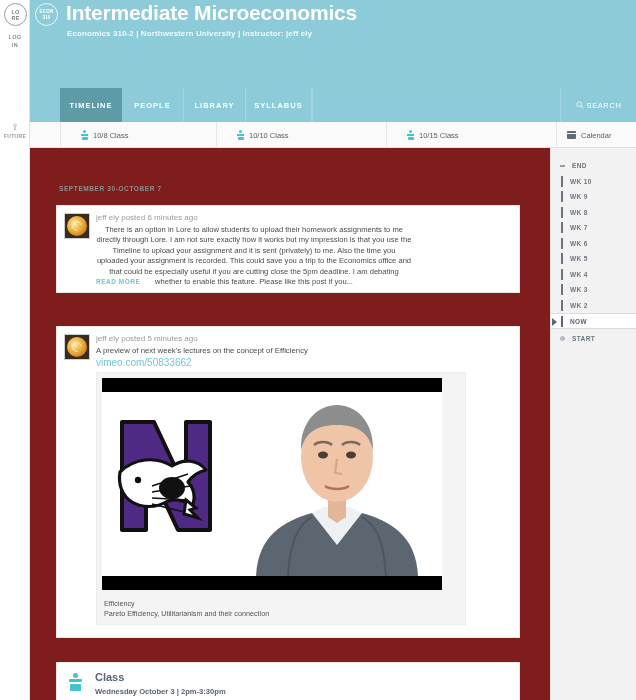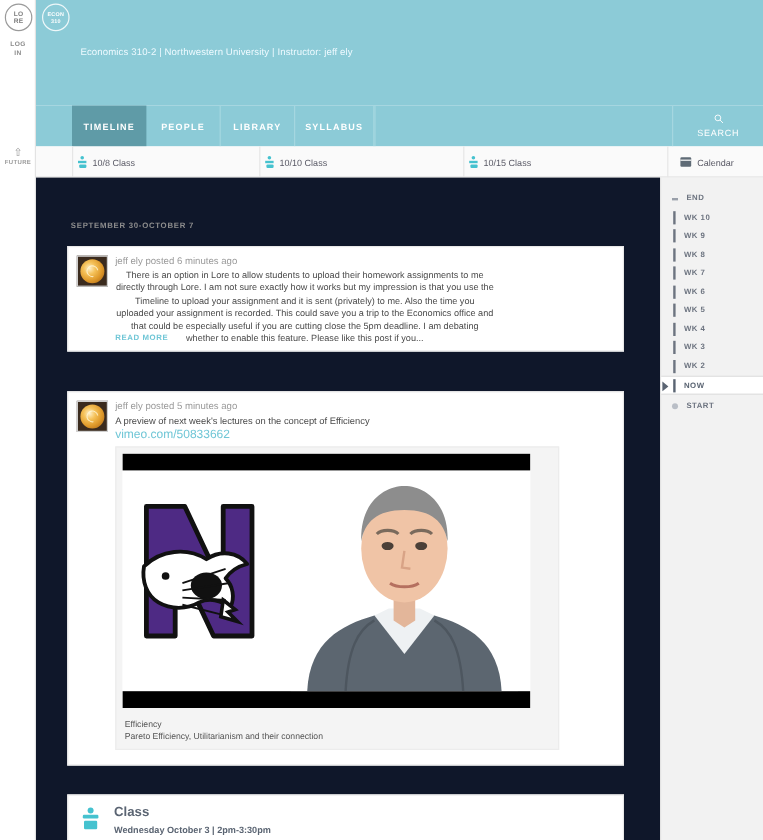--- a/index.html
+++ b/index.html
@@ -46,22 +46,22 @@
     position: absolute; left: 5px; top: 3px; width: 23px; height: 23px;
     border: 1px solid rgba(255,255,255,.85); border-radius: 50%;
     display: flex; flex-direction: column; align-items: center; justify-content: center;
     color: #ffffff; font-size: 4.5px; font-weight: bold; letter-spacing: .2px; line-height: 5.5px;
   }
   .course-title {
     position: absolute; left: 36px; top: 1px;
     color: #ffffff; font-size: 21px; font-weight: bold; letter-spacing: -.2px;
   }
   .course-sub {
-    position: absolute; left: 37px; top: 39px;
-    color: #eefaff; font-size: 8px; letter-spacing: .1px;
+    position: absolute; left: 37px; top: 29px;
+    color: #eefaff; font-size: 8px; letter-spacing: .1px; font-weight: bold;
   }
 
   
   .tabbar {
     position: absolute; left: 30px; top: 88px; width: 606px; height: 34px;
     background: #8ccbd7;
   }
   .tab {
     position: absolute; top: 0; height: 34px;
     display: flex; align-items: center; justify-content: center;
@@ -72,52 +72,51 @@
   .tab-timeline { left: 30px; width: 62px; }
   .tab-people   { left: 92px; width: 62px; }
   .tab-library  { left: 154px; width: 62px; }
   .tab-syllabus { left: 216px; width: 66px; }
   .tab-spacer   { left: 282px; width: 1px; height: 34px; top:0; position:absolute; border-right:1px solid #a5d7e0; }
   .search-btn {
     position: absolute; right: 0; top: 0; width: 76px; height: 34px;
     display: flex; align-items: center; justify-content: center; gap: 3px;
     color: #ffffff; font-size: 7.5px; letter-spacing: .6px;
     border-left: 1px solid #a5d7e0;
-    flex-direction: column;
   }
 
   
   .future-strip {
     position: absolute; left: 30px; top: 122px; width: 606px; height: 26px;
     background: #fafafa; border-bottom: 1px solid #e1e1e1;
   }
   .future-item {
     position: absolute; top: 0; height: 26px; display: flex; align-items: center; gap: 5px;
-    padding-left: 4px; border-left: 1px solid #e6e6e6;
+    padding-left: 20px; border-left: 1px solid #e6e6e6;
     color: #5a5a66; font-size: 7.5px;
   }
   .fi-1 { left: 30px; width: 156px; }
   .fi-2 { left: 186px; width: 162px; }
   .fi-3 { left: 356px; width: 178px; }
   .cal-item {
     position: absolute; left: 526px; top: 0; width: 80px; height: 26px;
     display: flex; align-items: center; gap: 5px; padding-left: 10px;
     border-left: 1px solid #e6e6e6; color: #5a5a66; font-size: 7.5px;
   }
 
   
   .lectern { width: 7px; height: 10px; position: relative; flex: 0 0 auto; }
   .lectern .head { position:absolute; left:2px; top:0; width:3px; height:3px; background:#45c2cf; border-radius:50%; }
   .lectern .top  { position:absolute; left:0; top:3.5px; width:7px; height:2px; background:#45c2cf; }
   .lectern .base { position:absolute; left:.5px; top:6.5px; width:6px; height:3.5px; background:#45c2cf; border-radius:1px; }
   .cal-icon { width:9px; height:8px; background:#5f6b76; border-radius:1px; position:relative; flex:0 0 auto; }
   .cal-icon::before { content:""; position:absolute; left:0; top:2px; width:9px; height:1px; background:#fbfbfb; }
 
   
-  .feed { position: absolute; left: 30px; top: 148px; width: 520px; height: 552px; background: #0f172a; }
+  .feed { position: absolute; left: 30px; top: 148px; width: 520px; height: 552px; background: #7f1d1d; }
   .section-date {
     position: absolute; left: 29px; top: 37px;
     color: #8d8d8d; font-size: 6.5px; font-weight: bold; letter-spacing: .6px;
   }
 
   .card {
     position: absolute; left: 26px; width: 464px;
     background: #ffffff; border: 1px solid #e8e8e8;
   }
   .card-1 { top: 57px; height: 88px; }
@@ -235,20 +234,21 @@
       <span class="lbl">FUTURE</span>
     </div>
     <div class="past-label">PAST</div>
   </div>
 
   <div class="header">
     <div class="econ-badge">
       <span>ECON</span>
       <span>310</span>
     </div>
+    <div class="course-title">Intermediate Microeconomics</div>
     <div class="course-sub">Economics 310-2 | Northwestern University | Instructor: jeff ely</div>
   </div>
 
   <div class="tabbar">
     <div class="tab tab-timeline active">
       <span>TIMELINE</span>
     </div>
     <div class="tab tab-people">
       <span>PEOPLE</span>
     </div>

